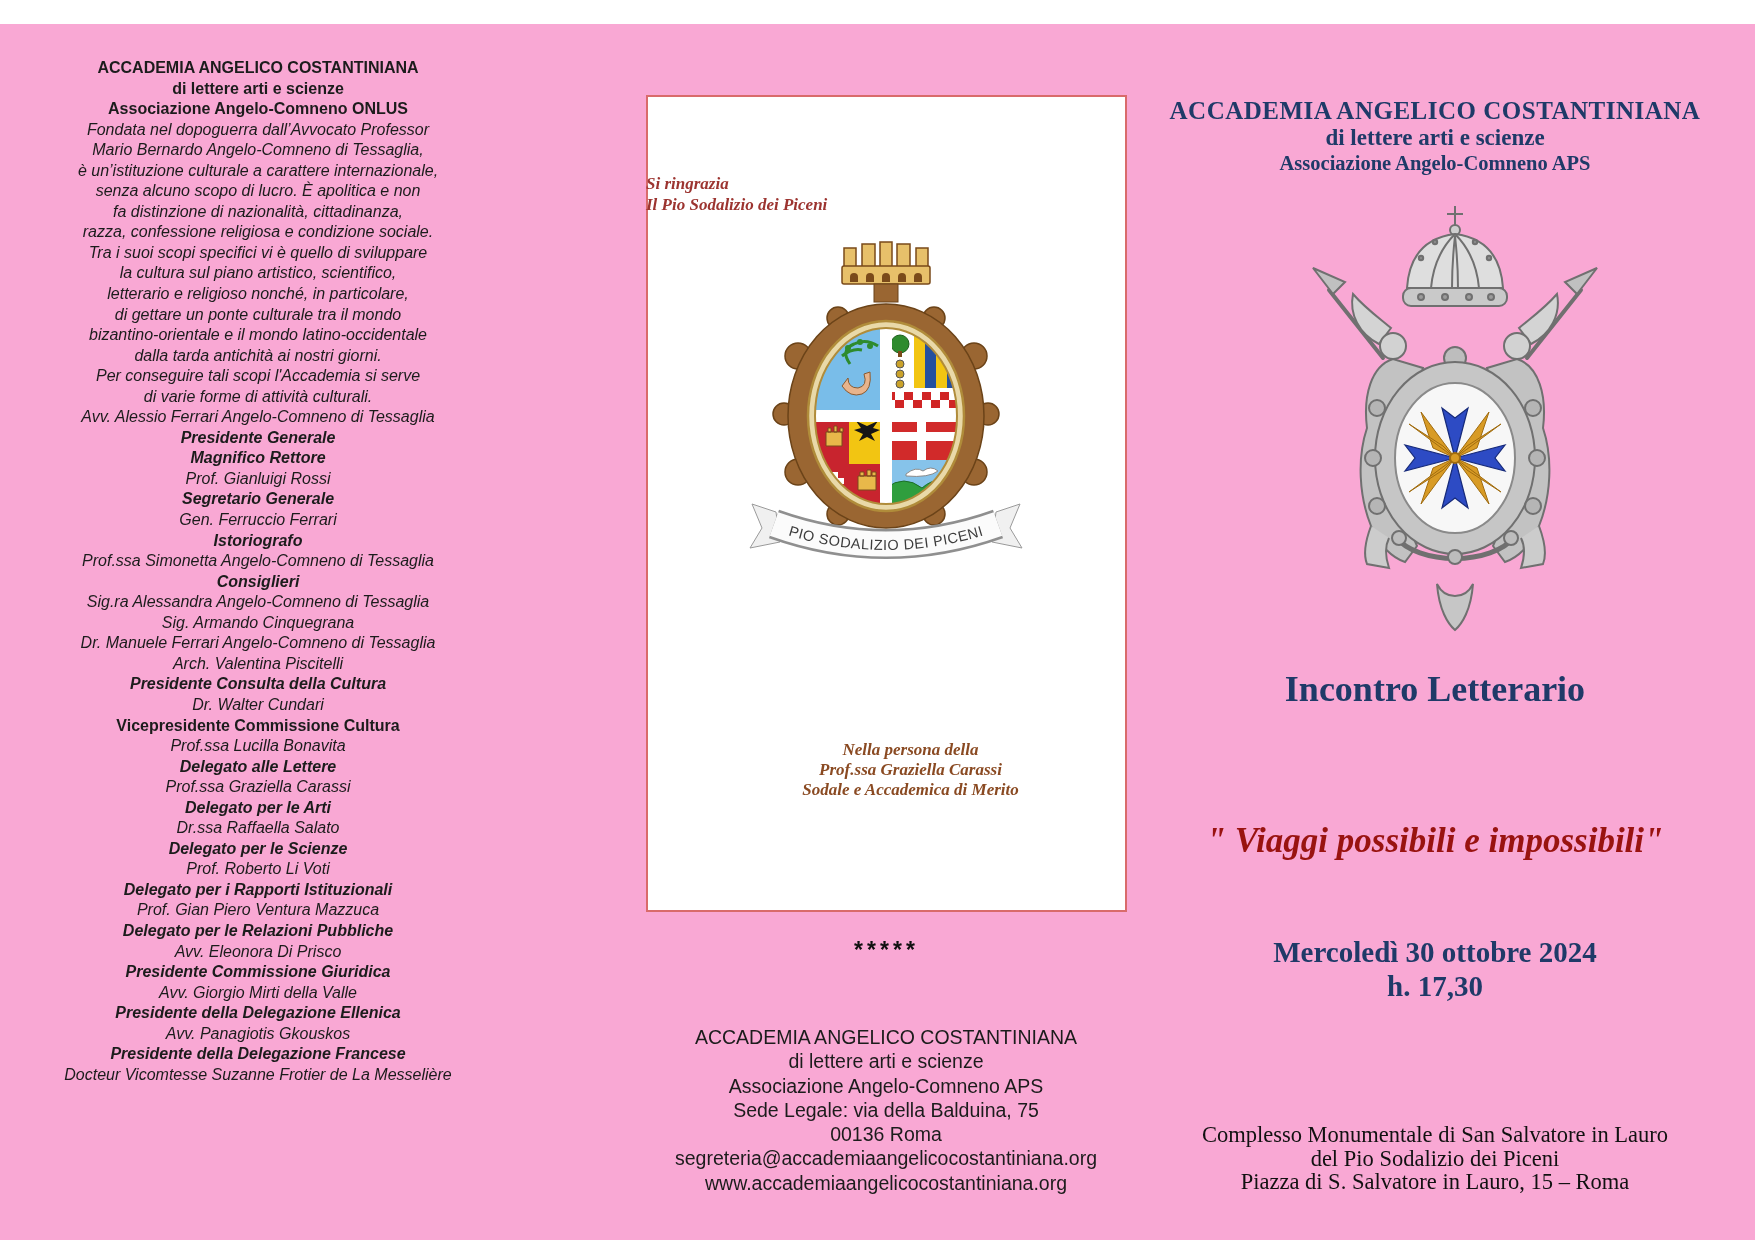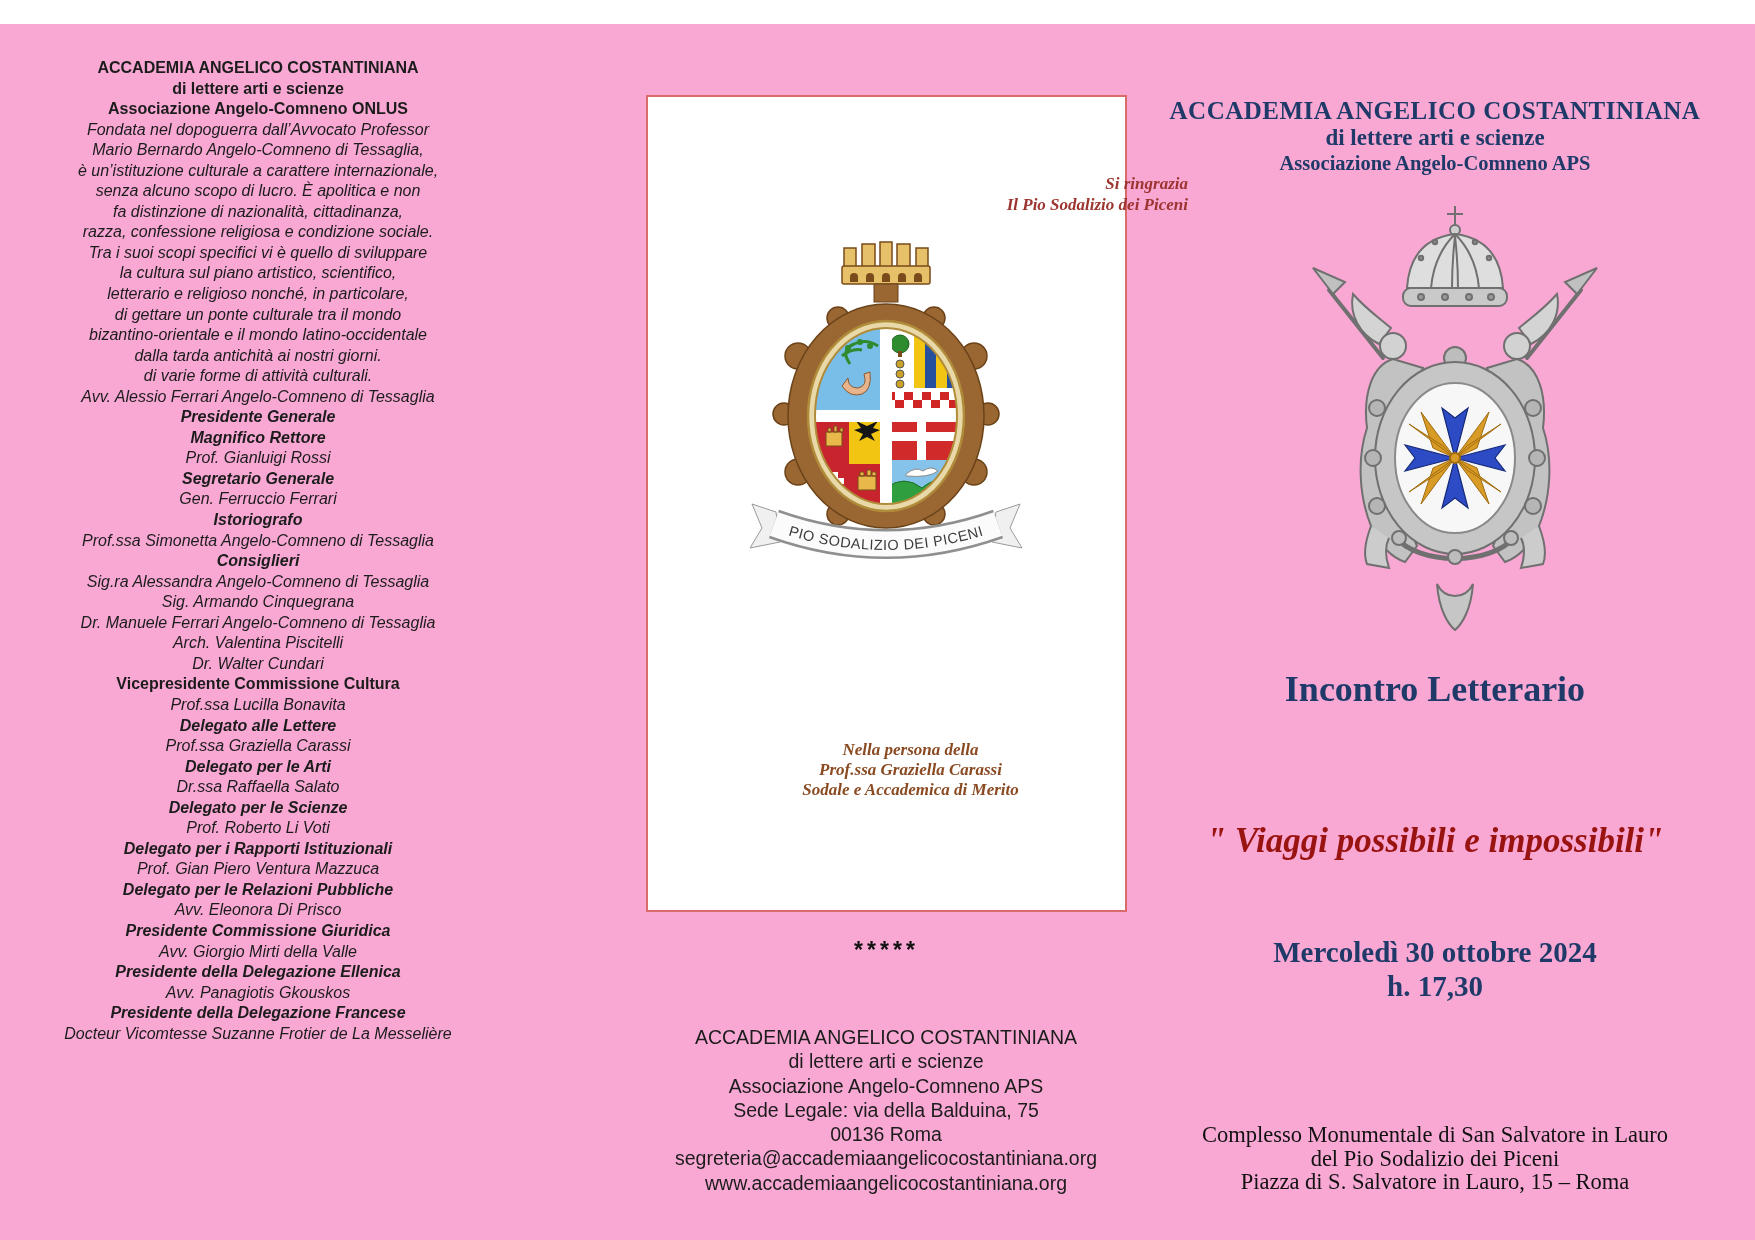--- a/index.html
+++ b/index.html
@@ -9,21 +9,21 @@
 
   
   .officers{position:absolute;left:0;top:34px;width:516px;text-align:center;}
   .officers .ln{font-size:16px;line-height:20.55px;font-style:italic;white-space:nowrap;}
   .officers .ln.b{font-style:normal;font-weight:700;}
   .officers .ln.bi{font-weight:700;}
 
   
   .thanks-box{position:absolute;left:646px;top:71px;width:477px;height:813px;
               border:2px solid #d96b6b;background:#ffffff;}
-  .thanks{position:absolute;left:646px;top:150px;width:542px;text-align:right;
+  .thanks{position:absolute;left:646px;top:150px;width:542px;text-align:left;
           color:#9c3430;font-family:"Liberation Serif",serif;font-weight:700;font-style:italic;
           font-size:17px;line-height:20.5px;}
   .crest{position:absolute;left:746px;top:212px;width:280px;height:330px;}
   .person{position:absolute;left:646px;top:716px;width:481px;text-align:center;
           color:#8a4a22;font-family:"Liberation Serif",serif;font-weight:700;font-style:italic;
           font-size:17px;line-height:19.8px;padding-left:24px;}
   .stars{position:absolute;left:646px;top:913px;width:481px;text-align:center;
          font-weight:700;font-size:23px;letter-spacing:4px;color:#111;}
   .contact{position:absolute;left:621px;top:1001px;width:530px;text-align:center;
            font-size:19.5px;line-height:24.3px;color:#1c1c1c;}
@@ -61,34 +61,36 @@
       <div class="ln">è un’istituzione culturale a carattere internazionale,</div>
       <div class="ln">senza alcuno scopo di lucro. È apolitica e non</div>
       <div class="ln">fa distinzione di nazionalità, cittadinanza,</div>
       <div class="ln">razza, confessione religiosa e condizione sociale.</div>
       <div class="ln">Tra i suoi scopi specifici vi è quello di sviluppare</div>
       <div class="ln">la cultura sul piano artistico, scientifico,</div>
       <div class="ln">letterario e religioso nonché, in particolare,</div>
       <div class="ln">di gettare un ponte culturale tra il mondo</div>
       <div class="ln">bizantino-orientale e il mondo latino-occidentale</div>
       <div class="ln">dalla tarda antichità ai nostri giorni.</div>
+      <div class="ln">Per conseguire tali scopi l'Accademia si serve</div>
       <div class="ln">di varie forme di attività culturali.</div>
       <div class="ln">Avv. Alessio Ferrari Angelo-Comneno di Tessaglia</div>
       <div class="ln bi">Presidente Generale</div>
       <div class="ln bi">Magnifico Rettore</div>
       <div class="ln">Prof. Gianluigi Rossi</div>
       <div class="ln bi">Segretario Generale</div>
       <div class="ln">Gen. Ferruccio Ferrari</div>
       <div class="ln bi">Istoriografo</div>
       <div class="ln">Prof.ssa Simonetta Angelo-Comneno di Tessaglia</div>
       <div class="ln bi">Consiglieri</div>
       <div class="ln">Sig.ra Alessandra Angelo-Comneno di Tessaglia</div>
       <div class="ln">Sig. Armando Cinquegrana</div>
       <div class="ln">Dr. Manuele Ferrari Angelo-Comneno di Tessaglia</div>
       <div class="ln">Arch. Valentina Piscitelli</div>
+      <div class="ln bi">Presidente Consulta della Cultura</div>
       <div class="ln">Dr. Walter Cundari</div>
       <div class="ln b">Vicepresidente Commissione Cultura</div>
       <div class="ln">Prof.ssa Lucilla Bonavita</div>
       <div class="ln bi">Delegato alle Lettere</div>
       <div class="ln">Prof.ssa Graziella Carassi</div>
       <div class="ln bi">Delegato per le Arti</div>
       <div class="ln">Dr.ssa Raffaella Salato</div>
       <div class="ln bi">Delegato per le Scienze</div>
       <div class="ln">Prof. Roberto Li Voti</div>
       <div class="ln bi">Delegato per i Rapporti Istituzionali</div>

